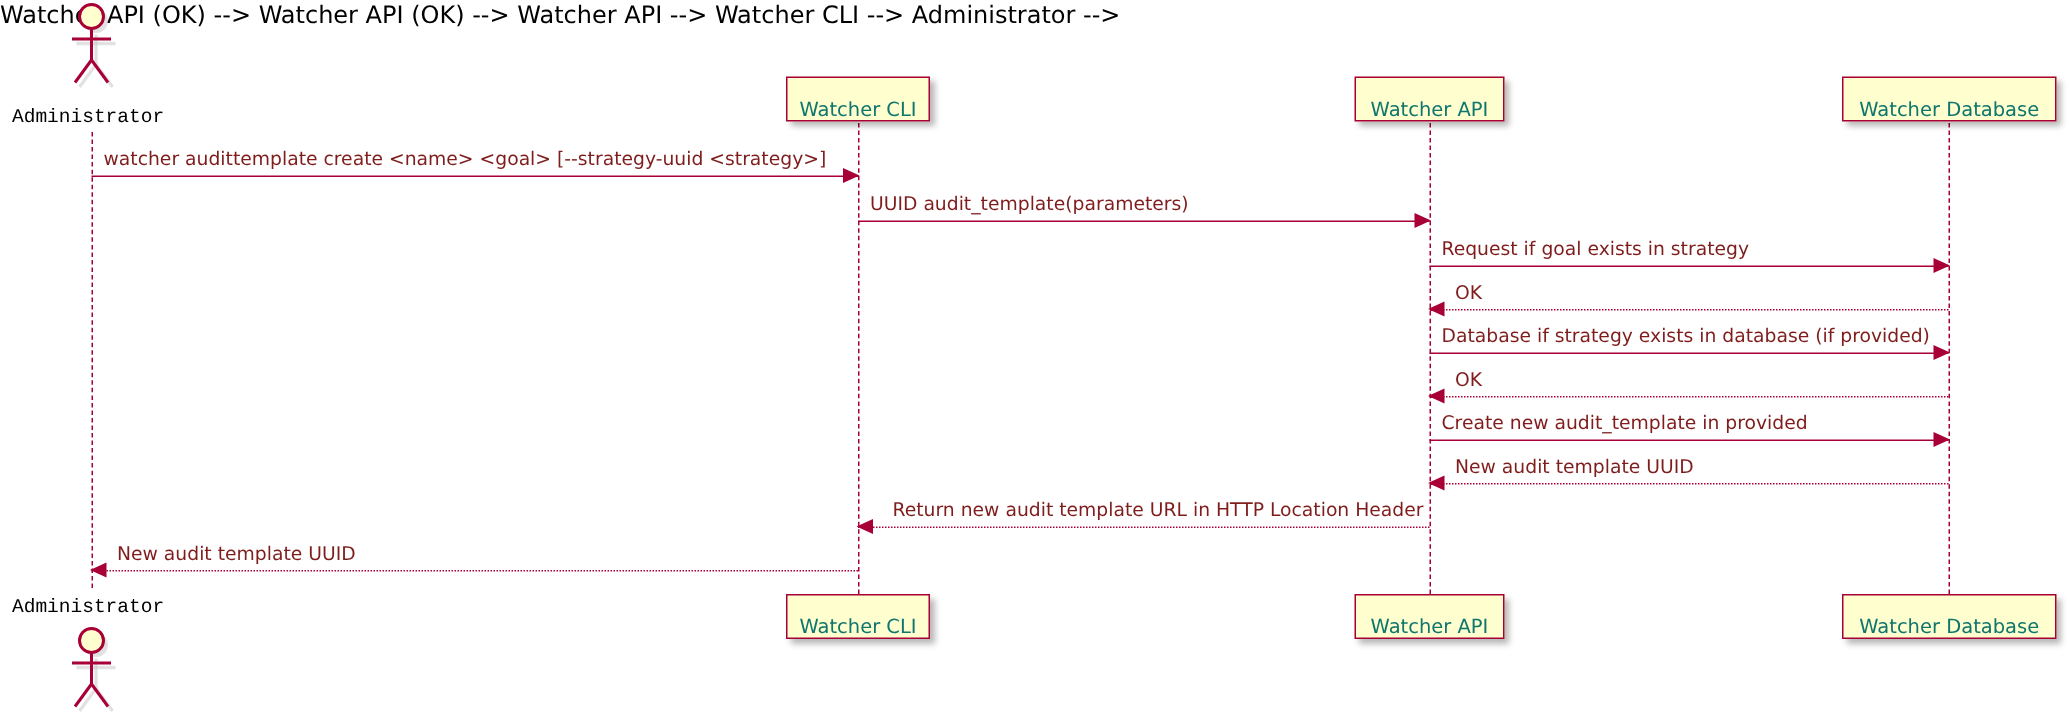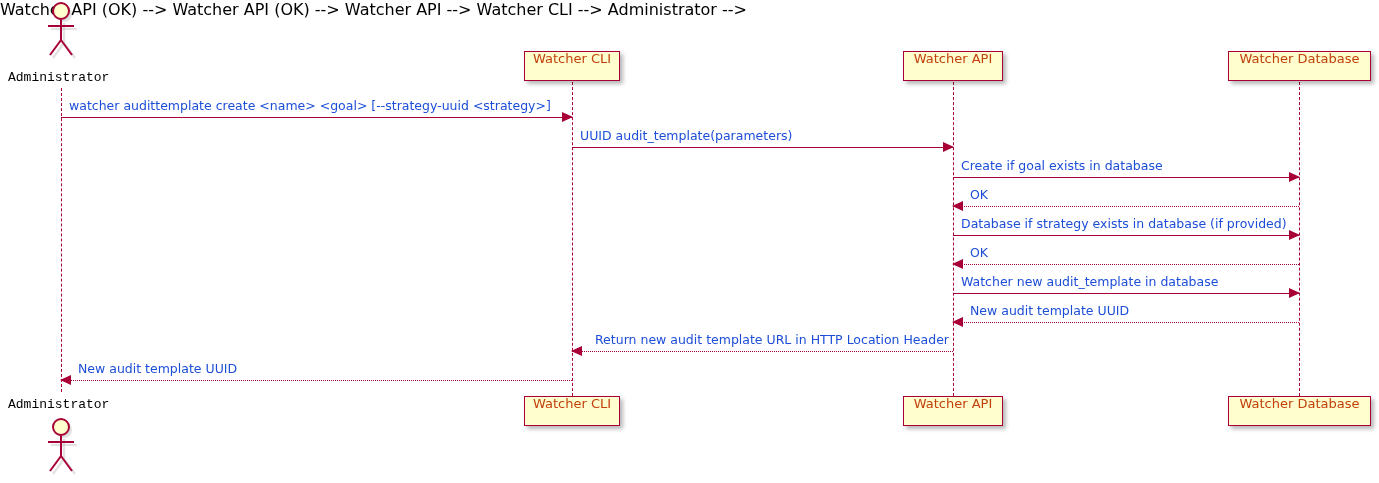--- a/index.html
+++ b/index.html
@@ -17,25 +17,25 @@
     height: 483px;
     background: #FFFFFF;
     overflow: hidden;
   }
   
   .participant {
     position: absolute;
     box-sizing: border-box;
     background: #FEFECE;
     border: 1.5px solid #A80036;
-    color: #c2410c;
+    color: #0f766e;
     font-size: 13px;
     line-height: 1;
     display: flex;
-    align-items: flex-start;
+    align-items: flex-end;
     justify-content: center;
     white-space: nowrap;
     box-shadow: 3px 3px 4px rgba(0,0,0,0.28);
     padding: 0 9px;
     height: 30px;
   }
   
   .lifeline {
     position: absolute;
     width: 0;
@@ -82,21 +82,21 @@
   .msg .head.left {
     left: -1px;
     border-top: 5px solid transparent;
     border-bottom: 5px solid transparent;
     border-right: 11px solid #A80036;
   }
   .msg .label {
     position: absolute;
     top: -17px;
     font-size: 12.5px;
-    color: #1d4ed8;
+    color: #7f1d1d;
     white-space: nowrap;
     line-height: 1;
   }
   .msg .label.lead { left: 8px; }
   .msg .label.trail { right: 4px; margin-left: 40px; }
 </style>
 </head>
 <body>
 
 <div id="diagram">
@@ -150,21 +150,21 @@
   <div class="msg solid" style="left:572px; top:147px; width:381px;">
     <div class="line"></div>
     <div class="head right"></div>
     <div class="label lead">UUID audit_template(parameters)</div>
   </div>
 
   
   <div class="msg solid" style="left:953px; top:177px; width:346px;">
     <div class="line"></div>
     <div class="head right"></div>
-    <div class="label lead">Create if goal exists in database</div>
+    <div class="label lead">Request if goal exists in strategy</div>
   </div>
 
    Watcher API (OK) --&gt;
   <div class="msg dotted" style="left:953px; top:206px; width:346px;">
     <div class="line"></div>
     <div class="head left"></div>
     <div class="label lead" style="left:17px;">OK</div>
   </div>
 
   
@@ -178,21 +178,21 @@
   <div class="msg dotted" style="left:953px; top:264px; width:346px;">
     <div class="line"></div>
     <div class="head left"></div>
     <div class="label lead" style="left:17px;">OK</div>
   </div>
 
   
   <div class="msg solid" style="left:953px; top:293px; width:346px;">
     <div class="line"></div>
     <div class="head right"></div>
-    <div class="label lead">Watcher new audit_template in database</div>
+    <div class="label lead">Create new audit_template in provided</div>
   </div>
 
    Watcher API --&gt;
   <div class="msg dotted" style="left:953px; top:322px; width:346px;">
     <div class="line"></div>
     <div class="head left"></div>
     <div class="label lead" style="left:17px;">New audit template UUID</div>
   </div>
 
    Watcher CLI --&gt;

